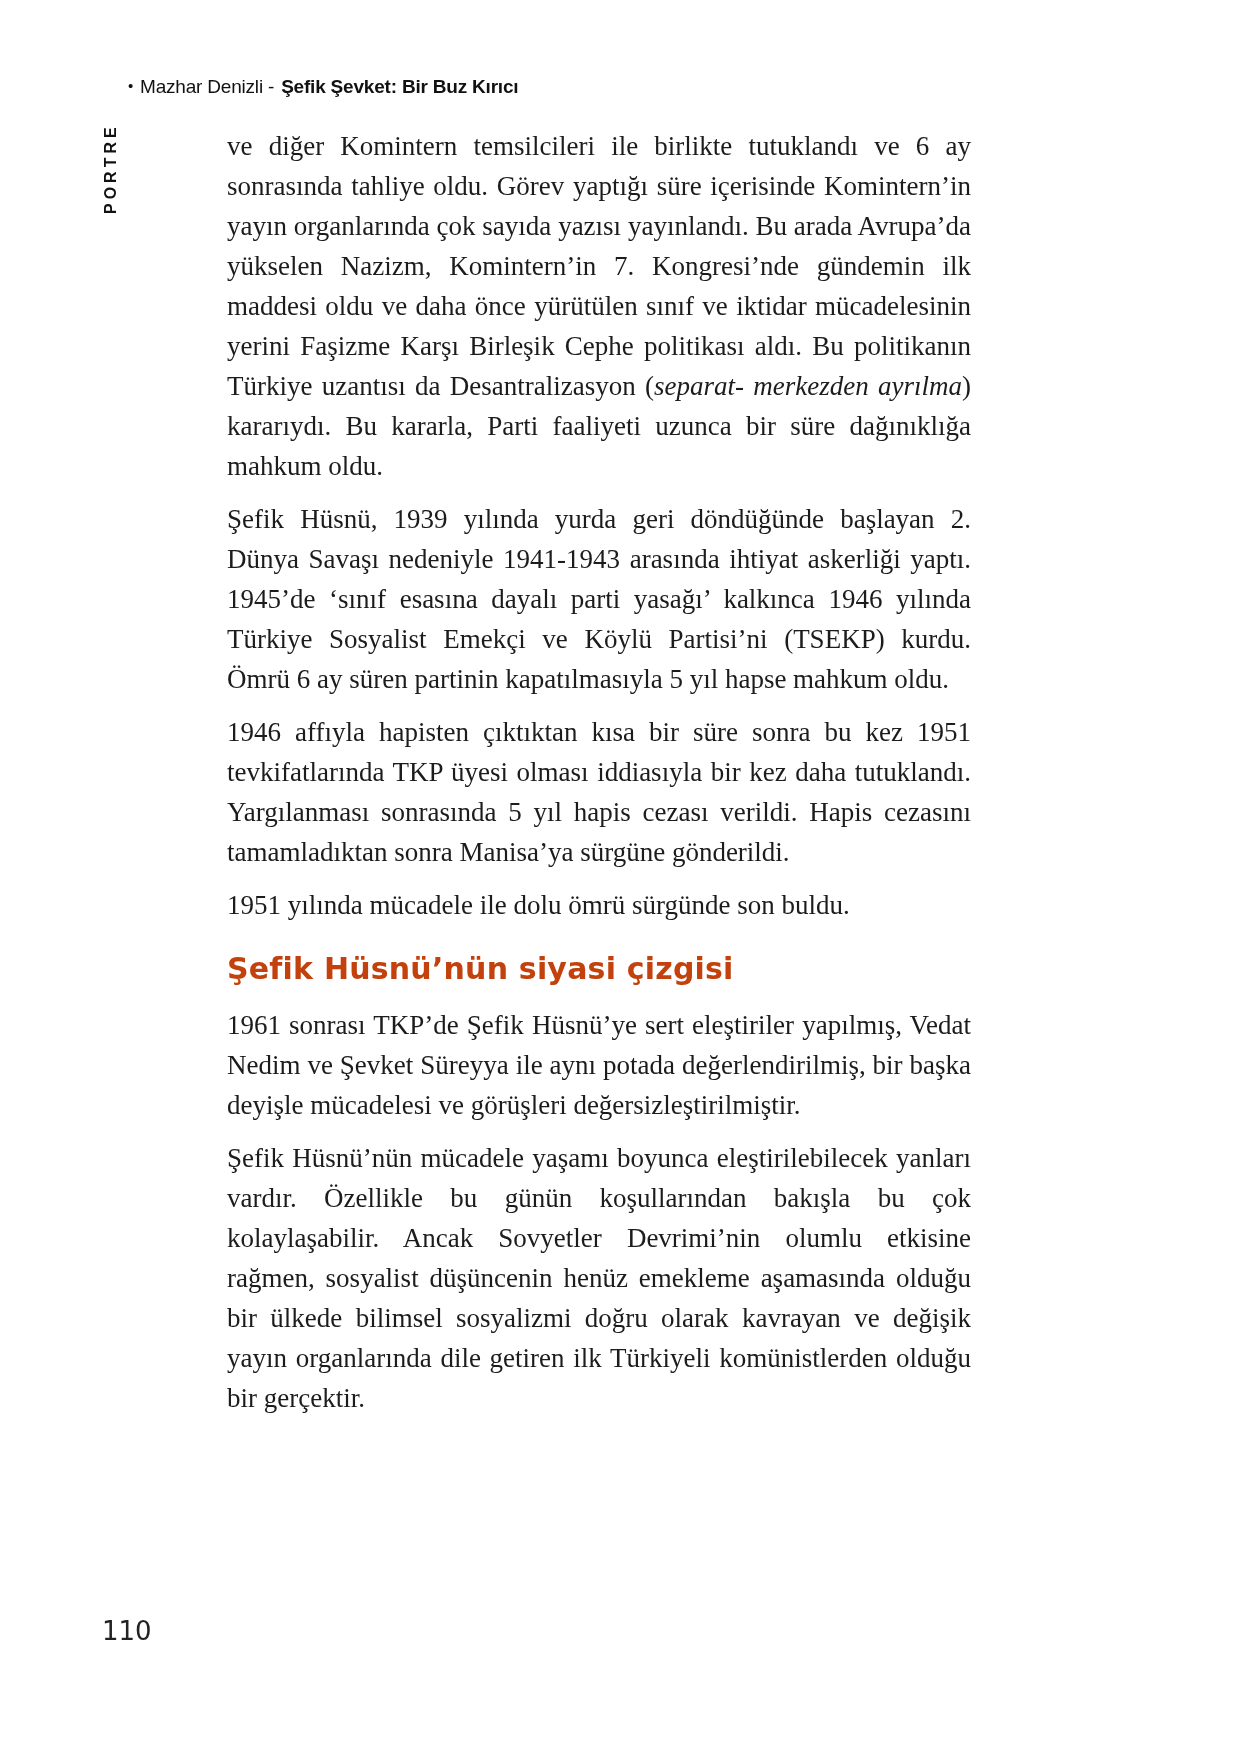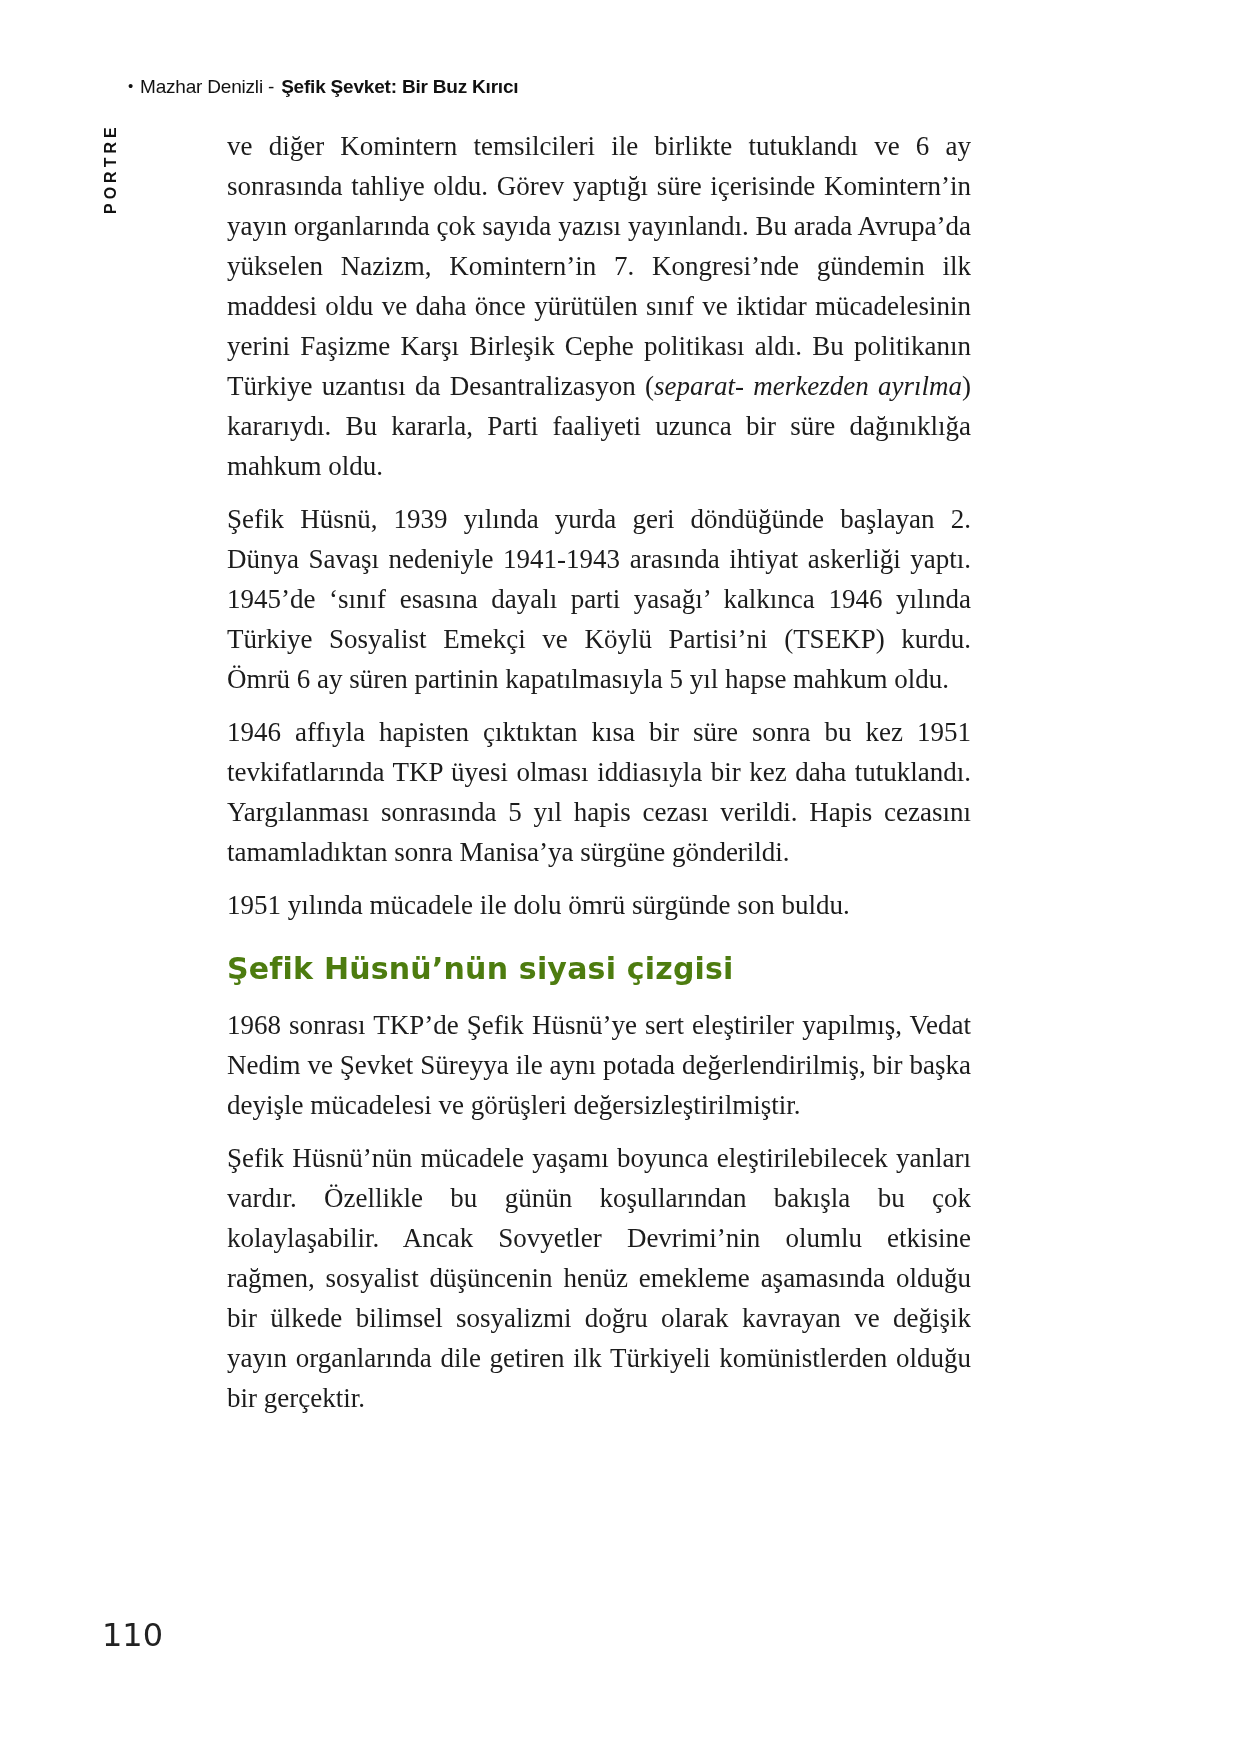--- a/index.html
+++ b/index.html
@@ -73,32 +73,32 @@
   }
   .text-block em {
     font-style: italic;
   }
   .subheading {
     font-family: "DejaVu Sans", "Liberation Sans", sans-serif;
     font-weight: 700;
     font-size: 30px;
     line-height: 1.2;
     letter-spacing: 0.2px;
-    color: #4d7c0f;
+    color: #c2410c;
     margin: 26px 0 18px 0;
     text-align: left;
   }
 
   
   .page-number {
     position: absolute;
     left: 102px;
     top: 1616px;
     font-family: "DejaVu Sans", "Liberation Sans", sans-serif;
-    font-size: 32px;
+    font-size: 26px;
     color: #222222;
   }
 </style>
 </head>
 <body>
 
 <div class="page">
 
   <header class="running-head">
     <span class="bullet">•</span>
@@ -112,20 +112,20 @@
     <p><span>ve diğer Komintern temsilcileri ile birlikte tutuklandı ve 6 ay sonrasında tahliye oldu. Görev yaptığı süre içerisinde Komintern’in yayın organlarında çok sayıda yazısı yayınlandı. Bu arada Avrupa’da yükselen Nazizm, Komintern’in 7. Kongresi’nde gündemin ilk maddesi oldu ve daha önce yürütülen sınıf ve iktidar mücadelesinin yerini Faşizme Karşı Birleşik Cephe politikası aldı. Bu politikanın Türkiye uzantısı da Desantralizasyon (</span><em>separat- merkezden ayrılma</em><span>) kararıydı. Bu kararla, Parti faaliyeti uzunca bir süre dağınıklığa mahkum oldu.</span></p>
 
     <p>Şefik Hüsnü, 1939 yılında yurda geri döndüğünde başlayan 2. Dünya Savaşı nedeniyle 1941-1943 arasında ihtiyat askerliği yaptı. 1945’de ‘sınıf esasına dayalı parti yasağı’ kalkınca 1946 yılında Türkiye Sosyalist Emekçi ve Köylü Partisi’ni (TSEKP) kurdu. Ömrü 6 ay süren partinin kapatılmasıyla 5 yıl hapse mahkum oldu.</p>
 
     <p>1946 affıyla hapisten çıktıktan kısa bir süre sonra bu kez 1951 tevkifatlarında TKP üyesi olması iddiasıyla bir kez daha tutuklandı. Yargılanması sonrasında 5 yıl hapis cezası verildi. Hapis cezasını tamamladıktan sonra Manisa’ya sürgüne gönderildi.</p>
 
     <p>1951 yılında mücadele ile dolu ömrü sürgünde son buldu.</p>
 
     <h2 class="subheading">Şefik Hüsnü’nün siyasi çizgisi</h2>
 
-    <p>1968 sonrası TKP’de Şefik Hüsnü’ye sert eleştiriler yapılmış, Vedat Nedim ve Şevket Süreyya ile aynı potada değerlendirilmiş, bir başka deyişle mücadelesi ve görüşleri değersizleştirilmiştir.</p>
+    <p>1961 sonrası TKP’de Şefik Hüsnü’ye sert eleştiriler yapılmış, Vedat Nedim ve Şevket Süreyya ile aynı potada değerlendirilmiş, bir başka deyişle mücadelesi ve görüşleri değersizleştirilmiştir.</p>
 
     <p>Şefik Hüsnü’nün mücadele yaşamı boyunca eleştirilebilecek yanları vardır. Özellikle bu günün koşullarından bakışla bu çok kolaylaşabilir. Ancak Sovyetler Devrimi’nin olumlu etkisine rağmen, sosyalist düşüncenin henüz emekleme aşamasında olduğu bir ülkede bilimsel sosyalizmi doğru olarak kavrayan ve değişik yayın organlarında dile getiren ilk Türkiyeli komünistlerden olduğu bir gerçektir.</p>
   </main>
 
   <div class="page-number">110</div>
 
 </div>
 
 </body></html>

